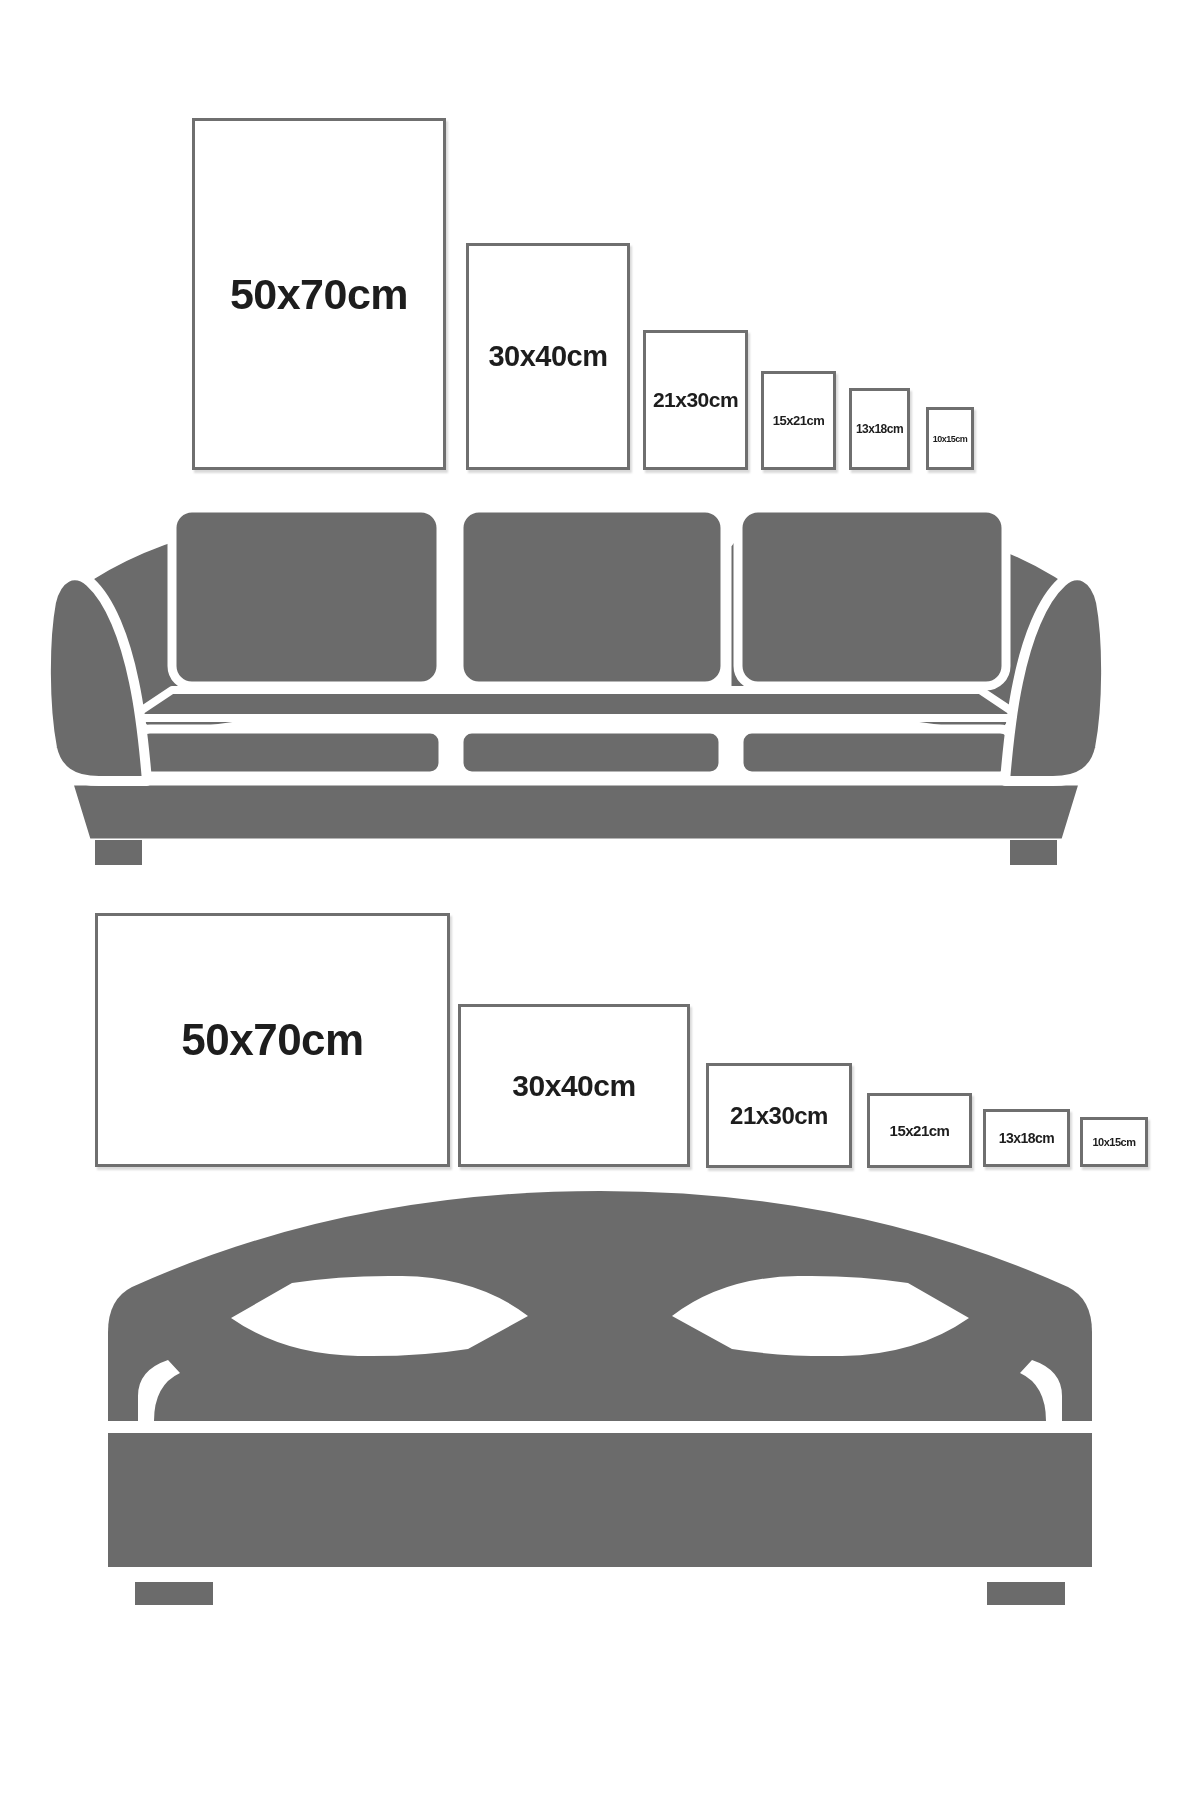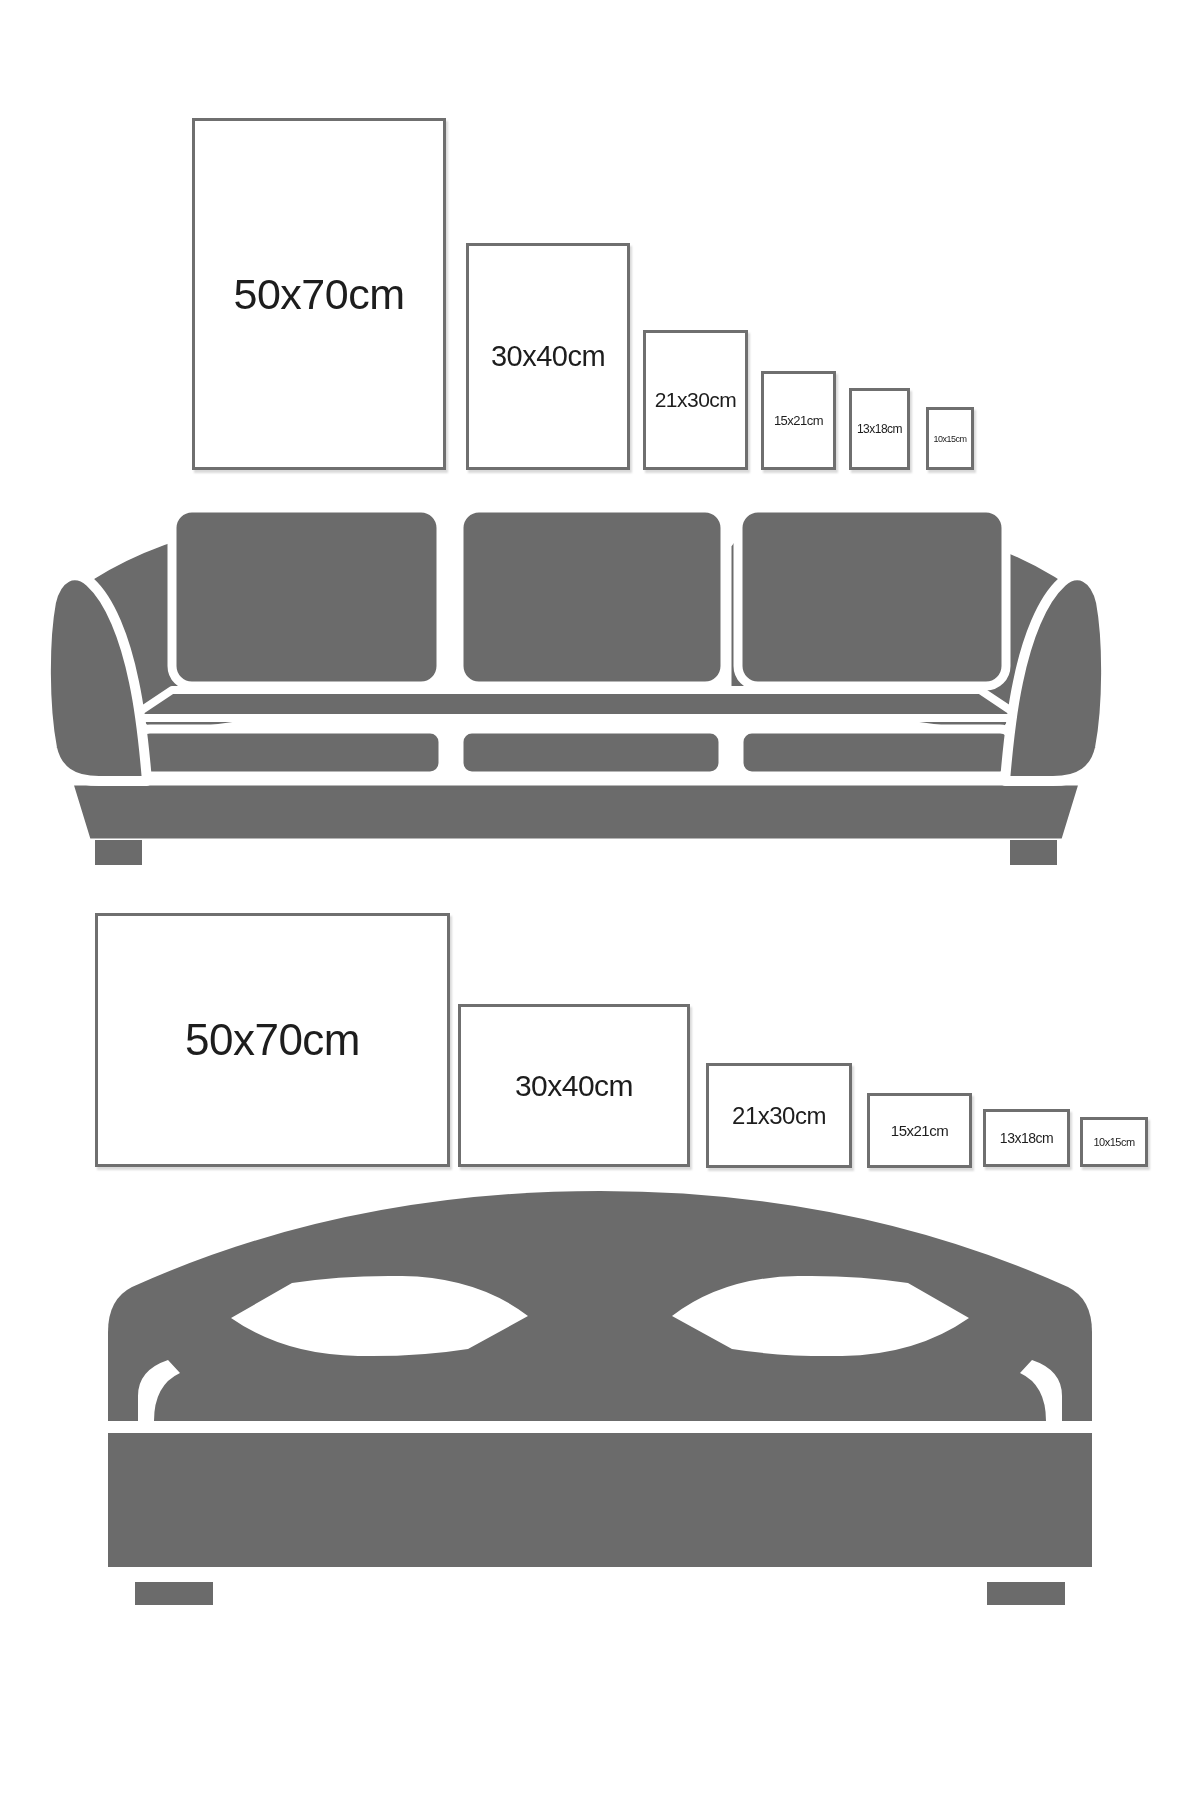--- a/index.html
+++ b/index.html
@@ -3,21 +3,21 @@
 <meta charset="utf-8">
 <style>
   html,body{margin:0;padding:0;}
   body{
     width:1200px;height:1800px;
     background:var(--bg,#fff);
     position:relative;
     font-family:"Liberation Sans", sans-serif;
     overflow:hidden;
   }
-  #stage{position:absolute;inset:0;width:1200px;height:1800px;}
+  #stage{position:absolute;inset:0;width:1200px;height:1800px;font-weight:bold;}
   .frame{
     position:absolute;
     background:#fff;
     border:3px solid var(--frame-border,#6f6f6f);
     box-shadow:2px 3px 2px rgba(0,0,0,0.15);
     display:flex;align-items:center;justify-content:center;
     box-sizing:border-box;
     color:var(--label,#1d1d1d);
   }
   .frame span{white-space:nowrap;letter-spacing:-0.5px;}

